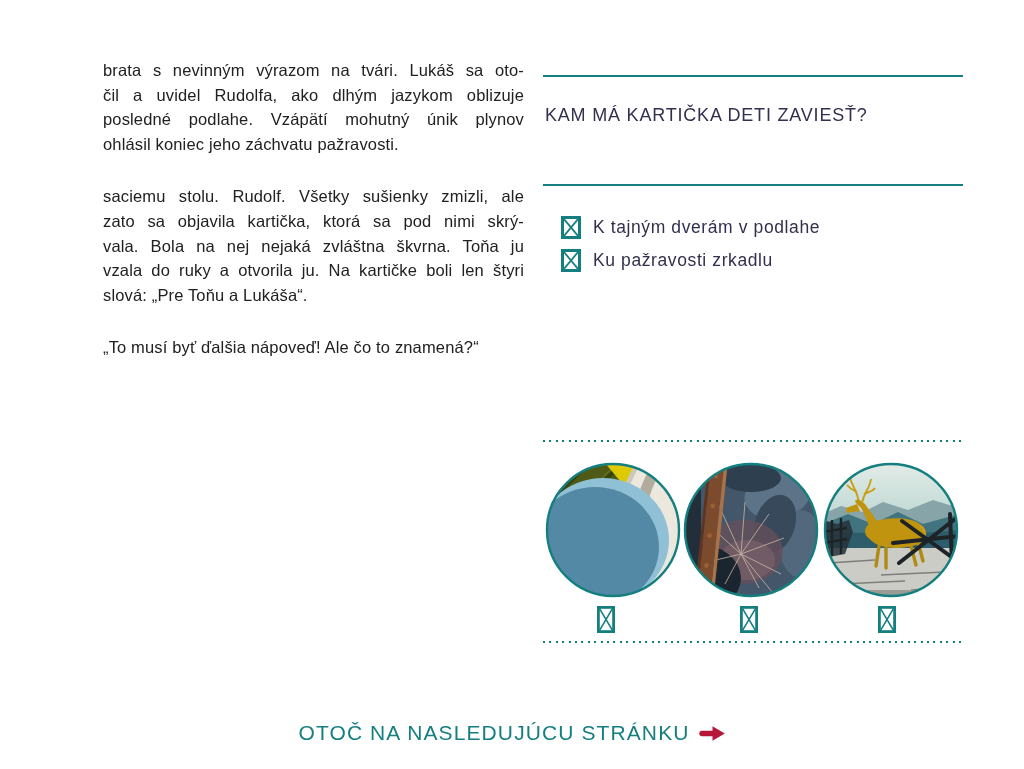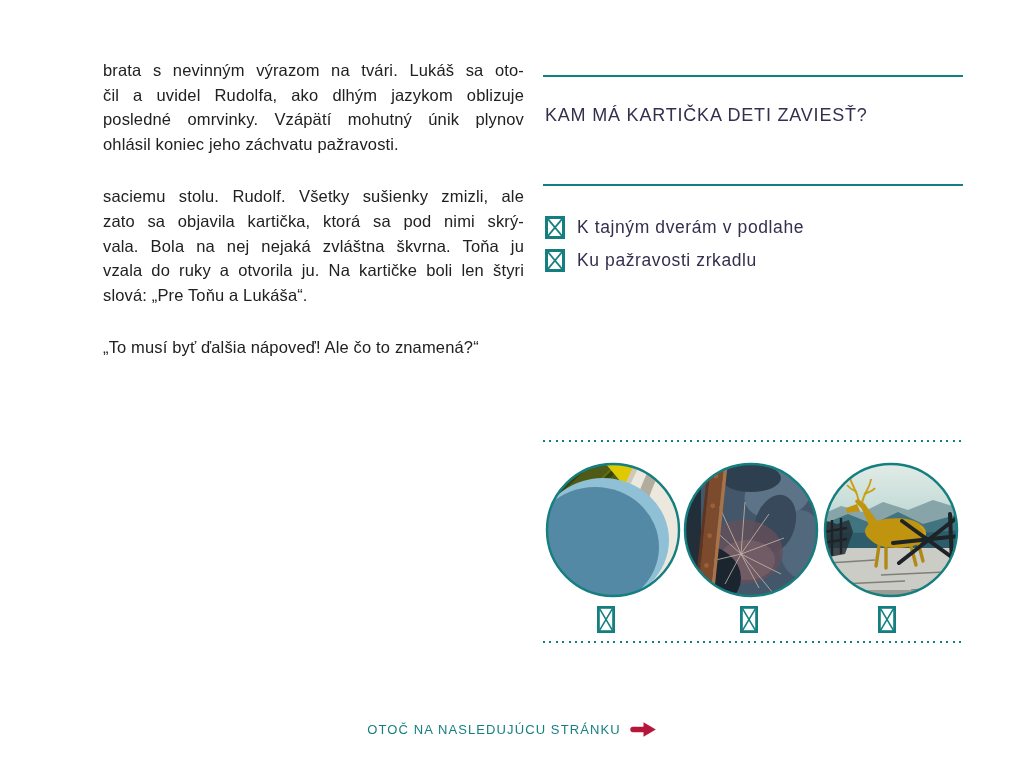--- a/index.html
+++ b/index.html
@@ -35,21 +35,21 @@
   .dotted{
     position:absolute;left:0;width:420px;height:2px;
     background-image:repeating-linear-gradient(to right,var(--teal) 0 2px,transparent 2px 6.4px);
   }
   .dotted-top{top:440px;}
   .dotted-bottom{top:641px;}
 
   .question{position:absolute;left:2px;top:101px;color:var(--navy);}
   .q-line{font-size:18px;line-height:28px;letter-spacing:0.8px;font-weight:500;}
 
-  .options{position:absolute;left:2px;top:216px;text-align:center;}
+  .options{position:absolute;left:18px;top:216px;text-align:center;}
   .option-row{display:flex;align-items:center;margin-bottom:10px;height:23px;}
   .option-row .cb{flex:0 0 auto;display:block;}
   .option-label{margin-left:12px;font-size:17.5px;letter-spacing:0.6px;color:var(--navy);}
 
   .circles{position:absolute;left:0;top:462px;width:420px;height:136px;}
   .clue-circle{position:absolute;top:0;}
   .clue-circle.c1{left:2px;}
   .clue-circle.c2{left:140px;}
   .clue-circle.c3{left:280px;}
 
@@ -61,34 +61,34 @@
 
   .teal-stroke{stroke:var(--teal);fill:none;}
   .ring{stroke:var(--teal);fill:none;}
 
   
   .footer{
     position:absolute;left:0;top:721px;width:1024px;
     display:flex;justify-content:center;align-items:center;gap:9px;
   }
   .nav-text{
-    color:var(--teal);font-size:13px;letter-spacing:1.1px;font-weight:500;
+    color:var(--teal);font-size:21px;letter-spacing:1.1px;font-weight:500;
   }
   .nav-arrow{display:block;}
 </style>
 </head>
 <body>
 
 <div class="page">
 
   <div class="left-col" id="story">
       <div class="paragraph">
         <div class="story-line">brata s nevinným výrazom na tvári. Lukáš sa oto-</div>
         <div class="story-line">čil a uvidel Rudolfa, ako dlhým jazykom oblizuje</div>
-        <div class="story-line">posledné omrvinky. Vzápätí mohutný únik plynov</div>
+        <div class="story-line">posledné podlahe. Vzápätí mohutný únik plynov</div>
         <div class="story-line last">ohlásil koniec jeho záchvatu pažravosti.</div>
       </div>
       <div class="paragraph">
         <div class="story-line">saciemu stolu. Rudolf. Všetky sušienky zmizli, ale</div>
         <div class="story-line">zato sa objavila kartička, ktorá sa pod nimi skrý-</div>
         <div class="story-line">vala. Bola na nej nejaká zvláštna škvrna. Toňa ju</div>
         <div class="story-line">vzala do ruky a otvorila ju. Na kartičke boli len štyri</div>
         <div class="story-line last">slová: „Pre Toňu a Lukáša“.</div>
       </div>
       <div class="paragraph">

